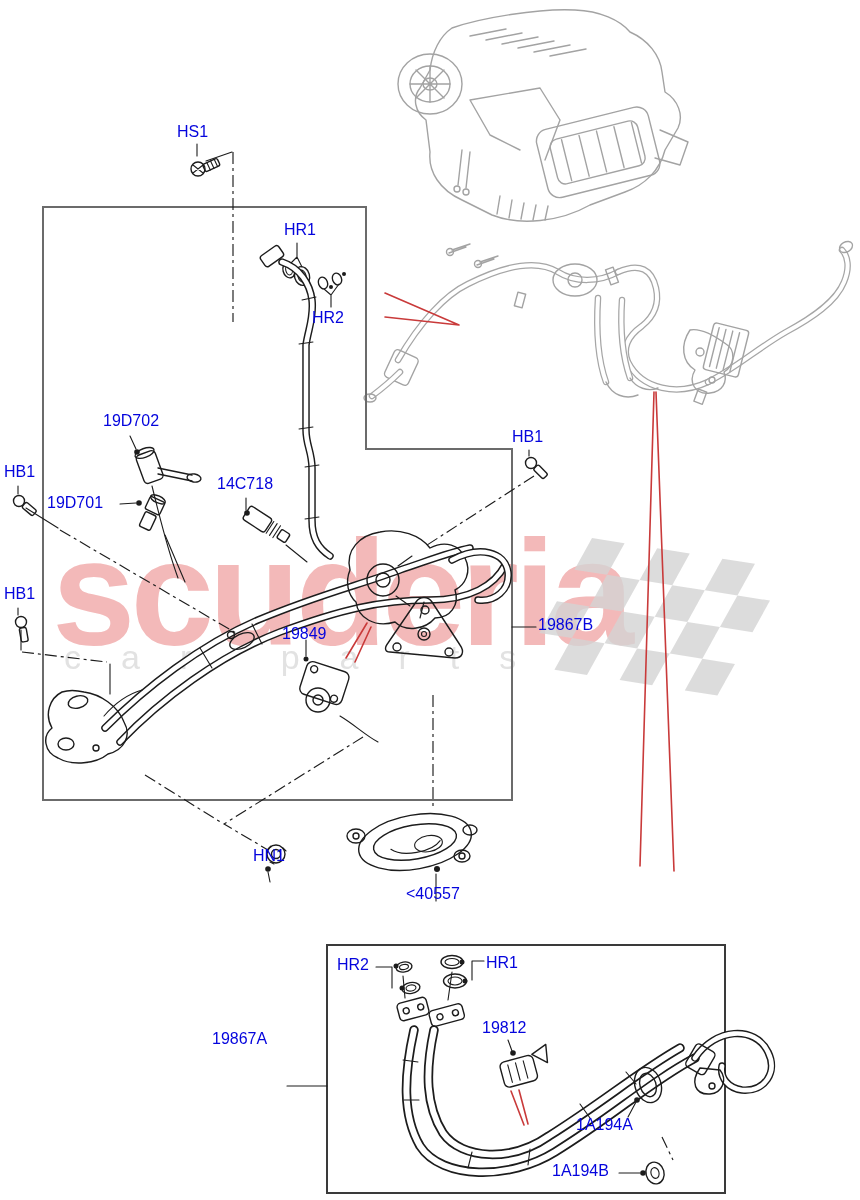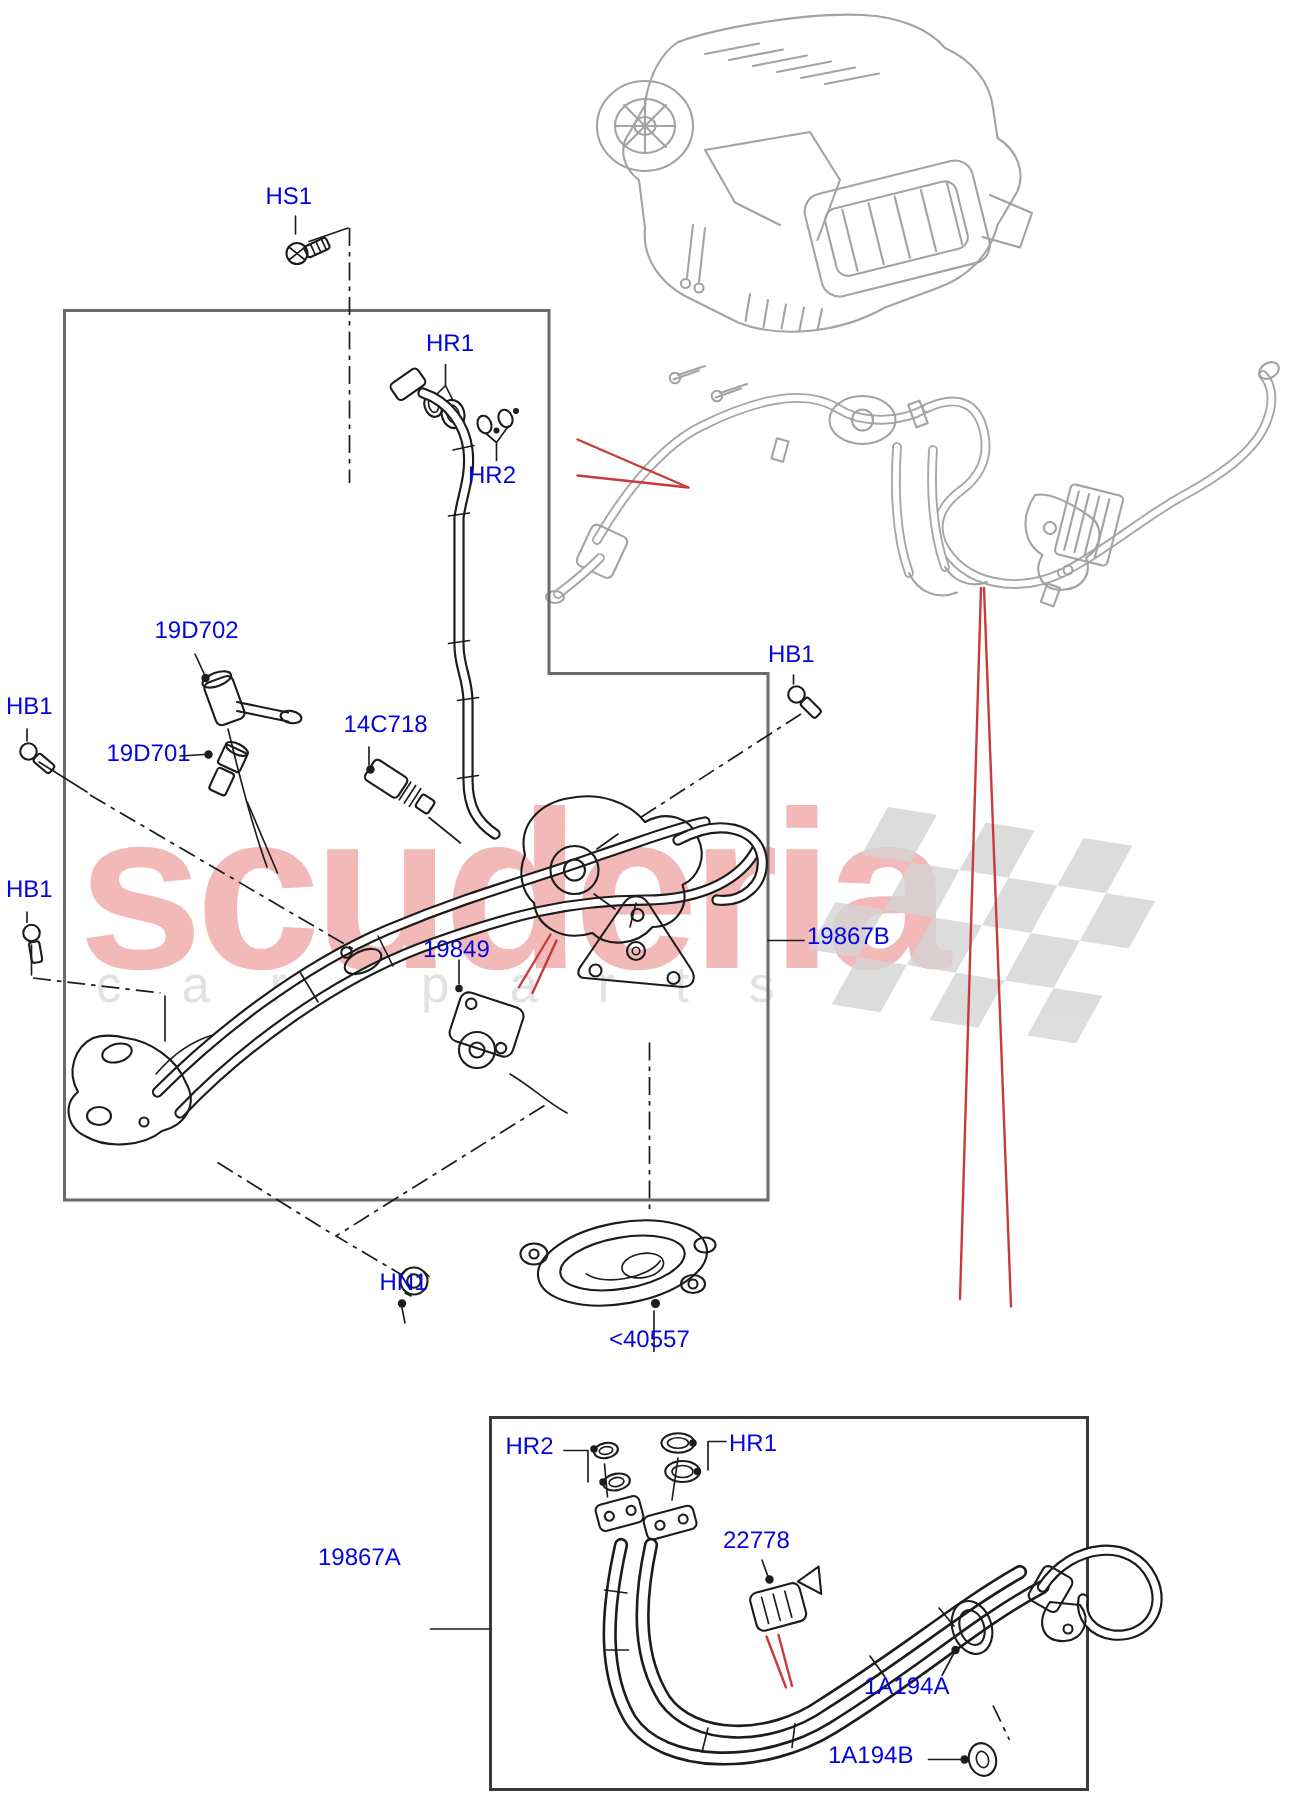--- a/index.html
+++ b/index.html
@@ -376,29 +376,29 @@
       <ellipse class="lnth" cx="655" cy="1173" rx="4" ry="5.5" transform="rotate(-15 655 1173)"></ellipse>
       <circle class="blk" cx="643" cy="1173" r="2.8"></circle>
       <path class="lnth" d="M619,1173 L640,1173"></path>
     </g>
   </svg>
 
   <div class="plabel" style="left:177px;top:124px">HS1</div>
   <div class="plabel" style="left:284px;top:222px">HR1</div>
   <div class="plabel" style="left:312px;top:310px">HR2</div>
   <div class="plabel" style="left:103px;top:413px">19D702</div>
-  <div class="plabel" style="left:71px;top:495px">19D701</div>
-  <div class="plabel" style="left:229px;top:476px">14C718</div>
+  <div class="plabel" style="left:47px;top:495px">19D701</div>
+  <div class="plabel" style="left:217px;top:476px">14C718</div>
   <div class="plabel" style="left:4px;top:464px">HB1</div>
   <div class="plabel" style="left:512px;top:429px">HB1</div>
   <div class="plabel" style="left:4px;top:586px">HB1</div>
   <div class="plabel" style="left:282px;top:626px">19849</div>
   <div class="plabel" style="left:538px;top:617px">19867B</div>
   <div class="plabel" style="left:253px;top:848px">HN1</div>
   <div class="plabel" style="left:406px;top:886px">&lt;40557</div>
   <div class="plabel" style="left:337px;top:957px">HR2</div>
   <div class="plabel" style="left:486px;top:955px">HR1</div>
-  <div class="plabel" style="left:482px;top:1020px">22778</div>
+  <div class="plabel" style="left:482px;top:1020px">19812</div>
   <div class="plabel" style="left:212px;top:1031px">19867A</div>
   <div class="plabel" style="left:576px;top:1117px">1A194A</div>
   <div class="plabel" style="left:552px;top:1163px">1A194B</div>
 
 </div>
 
 </body></html>

